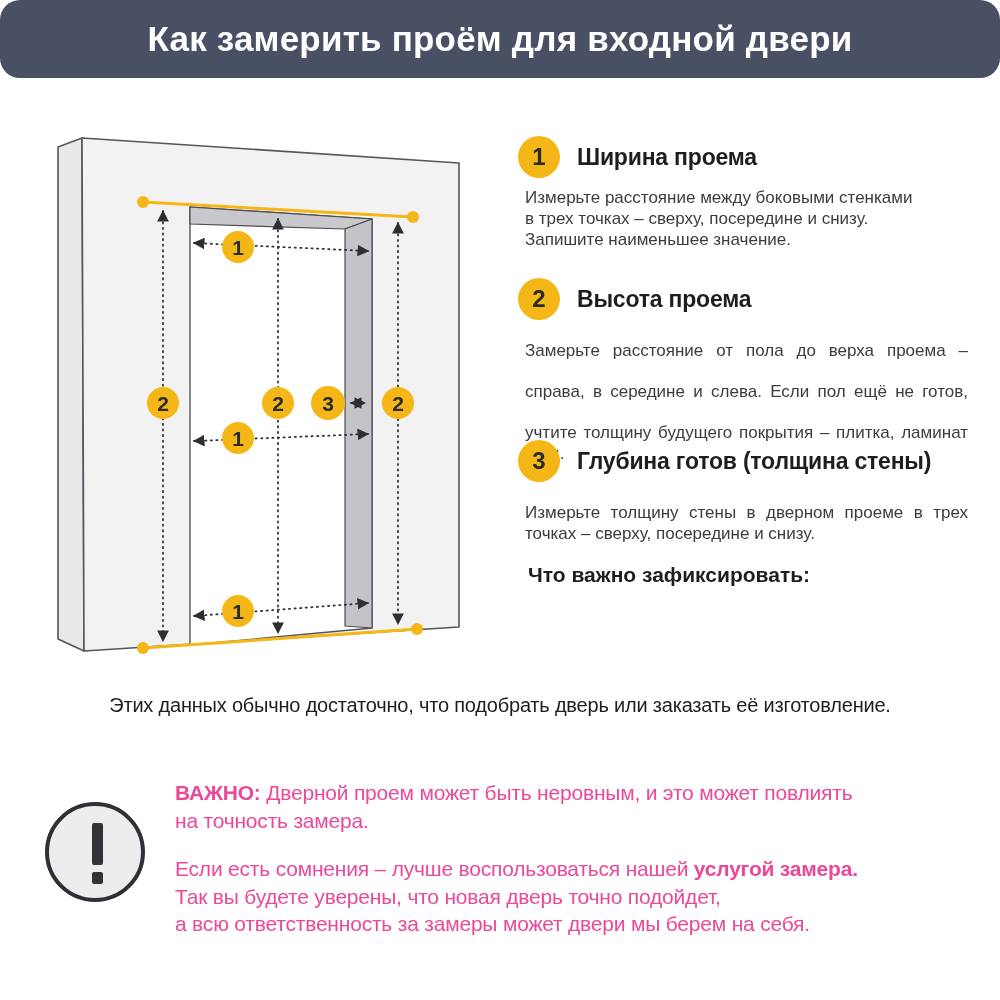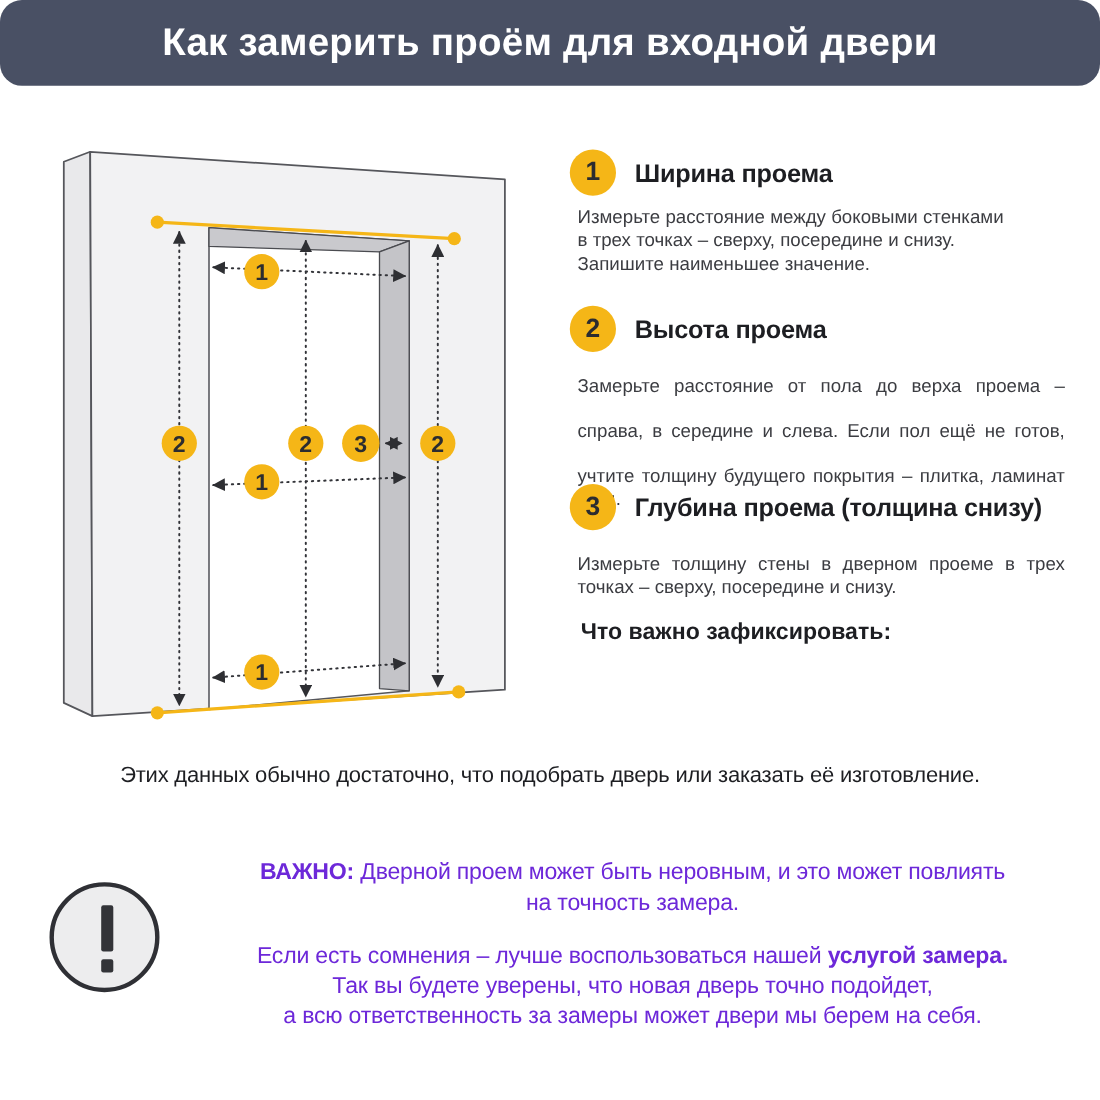--- a/index.html
+++ b/index.html
@@ -51,21 +51,21 @@
     position:absolute;left:0;top:694px;width:1000px;text-align:center;
     font-size:20px;font-weight:normal;color:#1d1e22;letter-spacing:-.2px;
   }
   
   .important-icon{
     position:absolute;left:45px;top:802px;width:100px;height:100px;border-radius:50%;
     background:#ededee;border:4px solid #2f3035;box-sizing:border-box;
   }
   .excl-bar{position:absolute;left:43px;top:17px;width:11px;height:42px;background:#333438;border-radius:2px;}
   .excl-dot{position:absolute;left:43px;top:66px;width:11px;height:12px;background:#333438;border-radius:2px;}
-  .important-text{position:absolute;left:175px;top:779px;width:800px;font-size:21px;line-height:28px;color:#6d28d9;letter-spacing:-.2px;text-align:center;}
+  .important-text{position:absolute;left:175px;top:779px;width:800px;font-size:21px;line-height:28px;color:#ec4899;letter-spacing:-.2px;}
   .important-text .bold{font-weight:bold;}
   .advice{margin-top:20px;line-height:27.5px;}
 </style>
 </head>
 <body>
 
 <div class="page">
 
   <div class="header">
     <div class="title">Как замерить проём для входной двери</div>
@@ -152,21 +152,21 @@
       <div class="j">Замерьте расстояние от пола до верха проема –</div>
       <div class="j">справа, в середине и слева. Если пол ещё не готов,</div>
       <div class="j">учтите толщину будущего покрытия – плитка, ламинат</div>
       <div>и т.д.</div>
     </div>
   </div>
 
   <div class="step" style="top:440px;">
     <div class="step-head">
       <div class="step-circle">3</div>
-      <div class="step-title">Глубина проема (толщина снизу)</div>
+      <div class="step-title">Глубина готов (толщина стены)</div>
     </div>
     <div class="step-body">
       <div class="j">Измерьте толщину стены в дверном проеме в трех</div>
       <div>точках – сверху, посередине и снизу.</div>
     </div>
   </div>
 
   <div class="checklist">
     <div class="checklist-title">Что важно зафиксировать:</div>
   </div>

